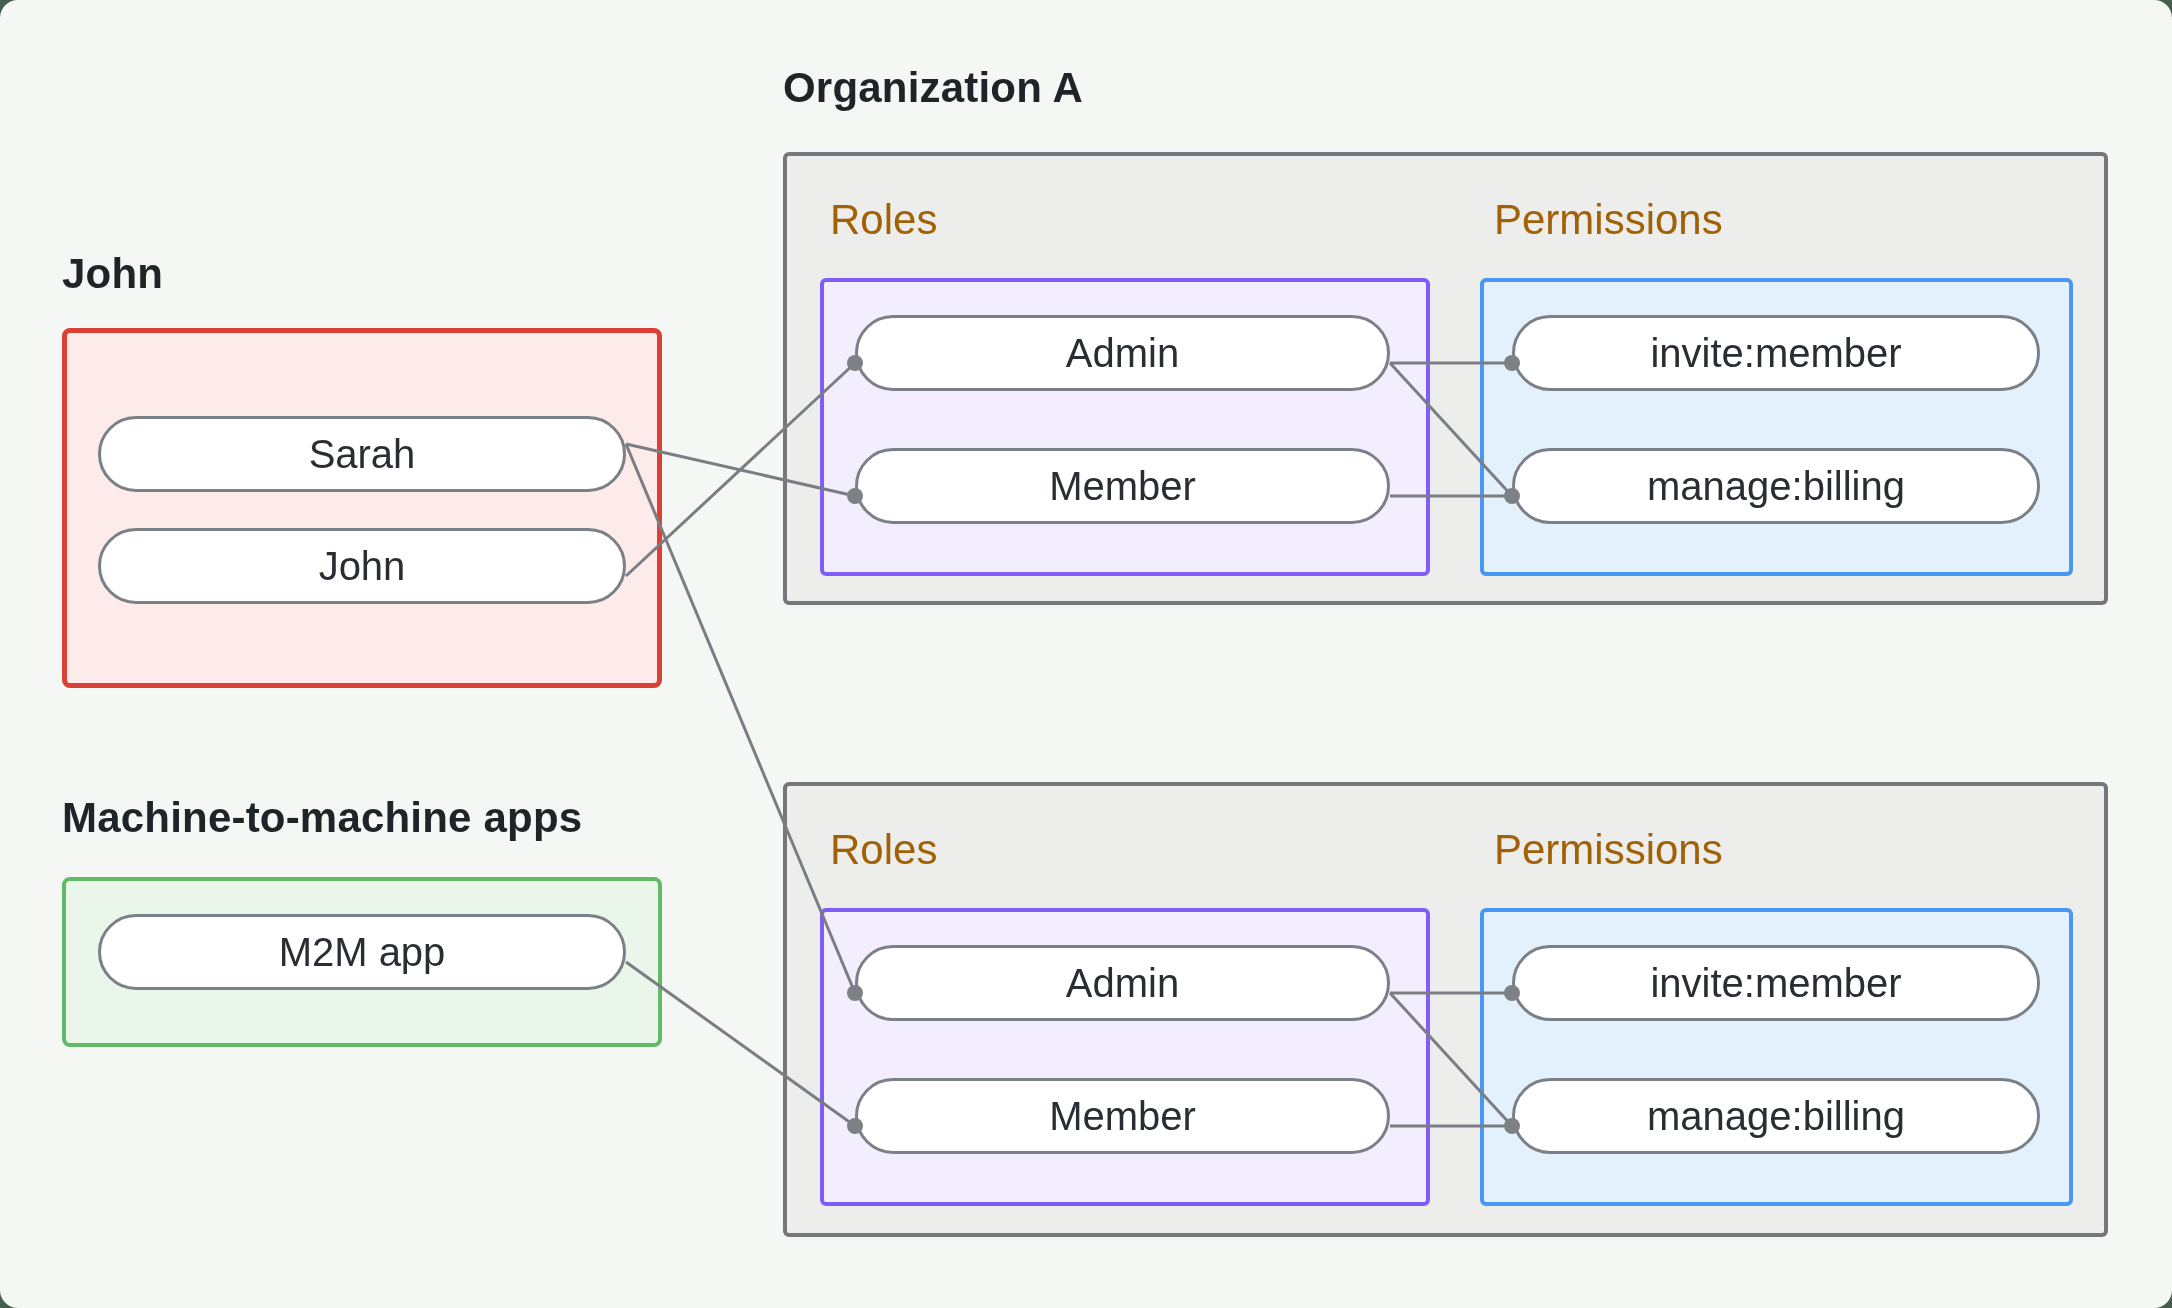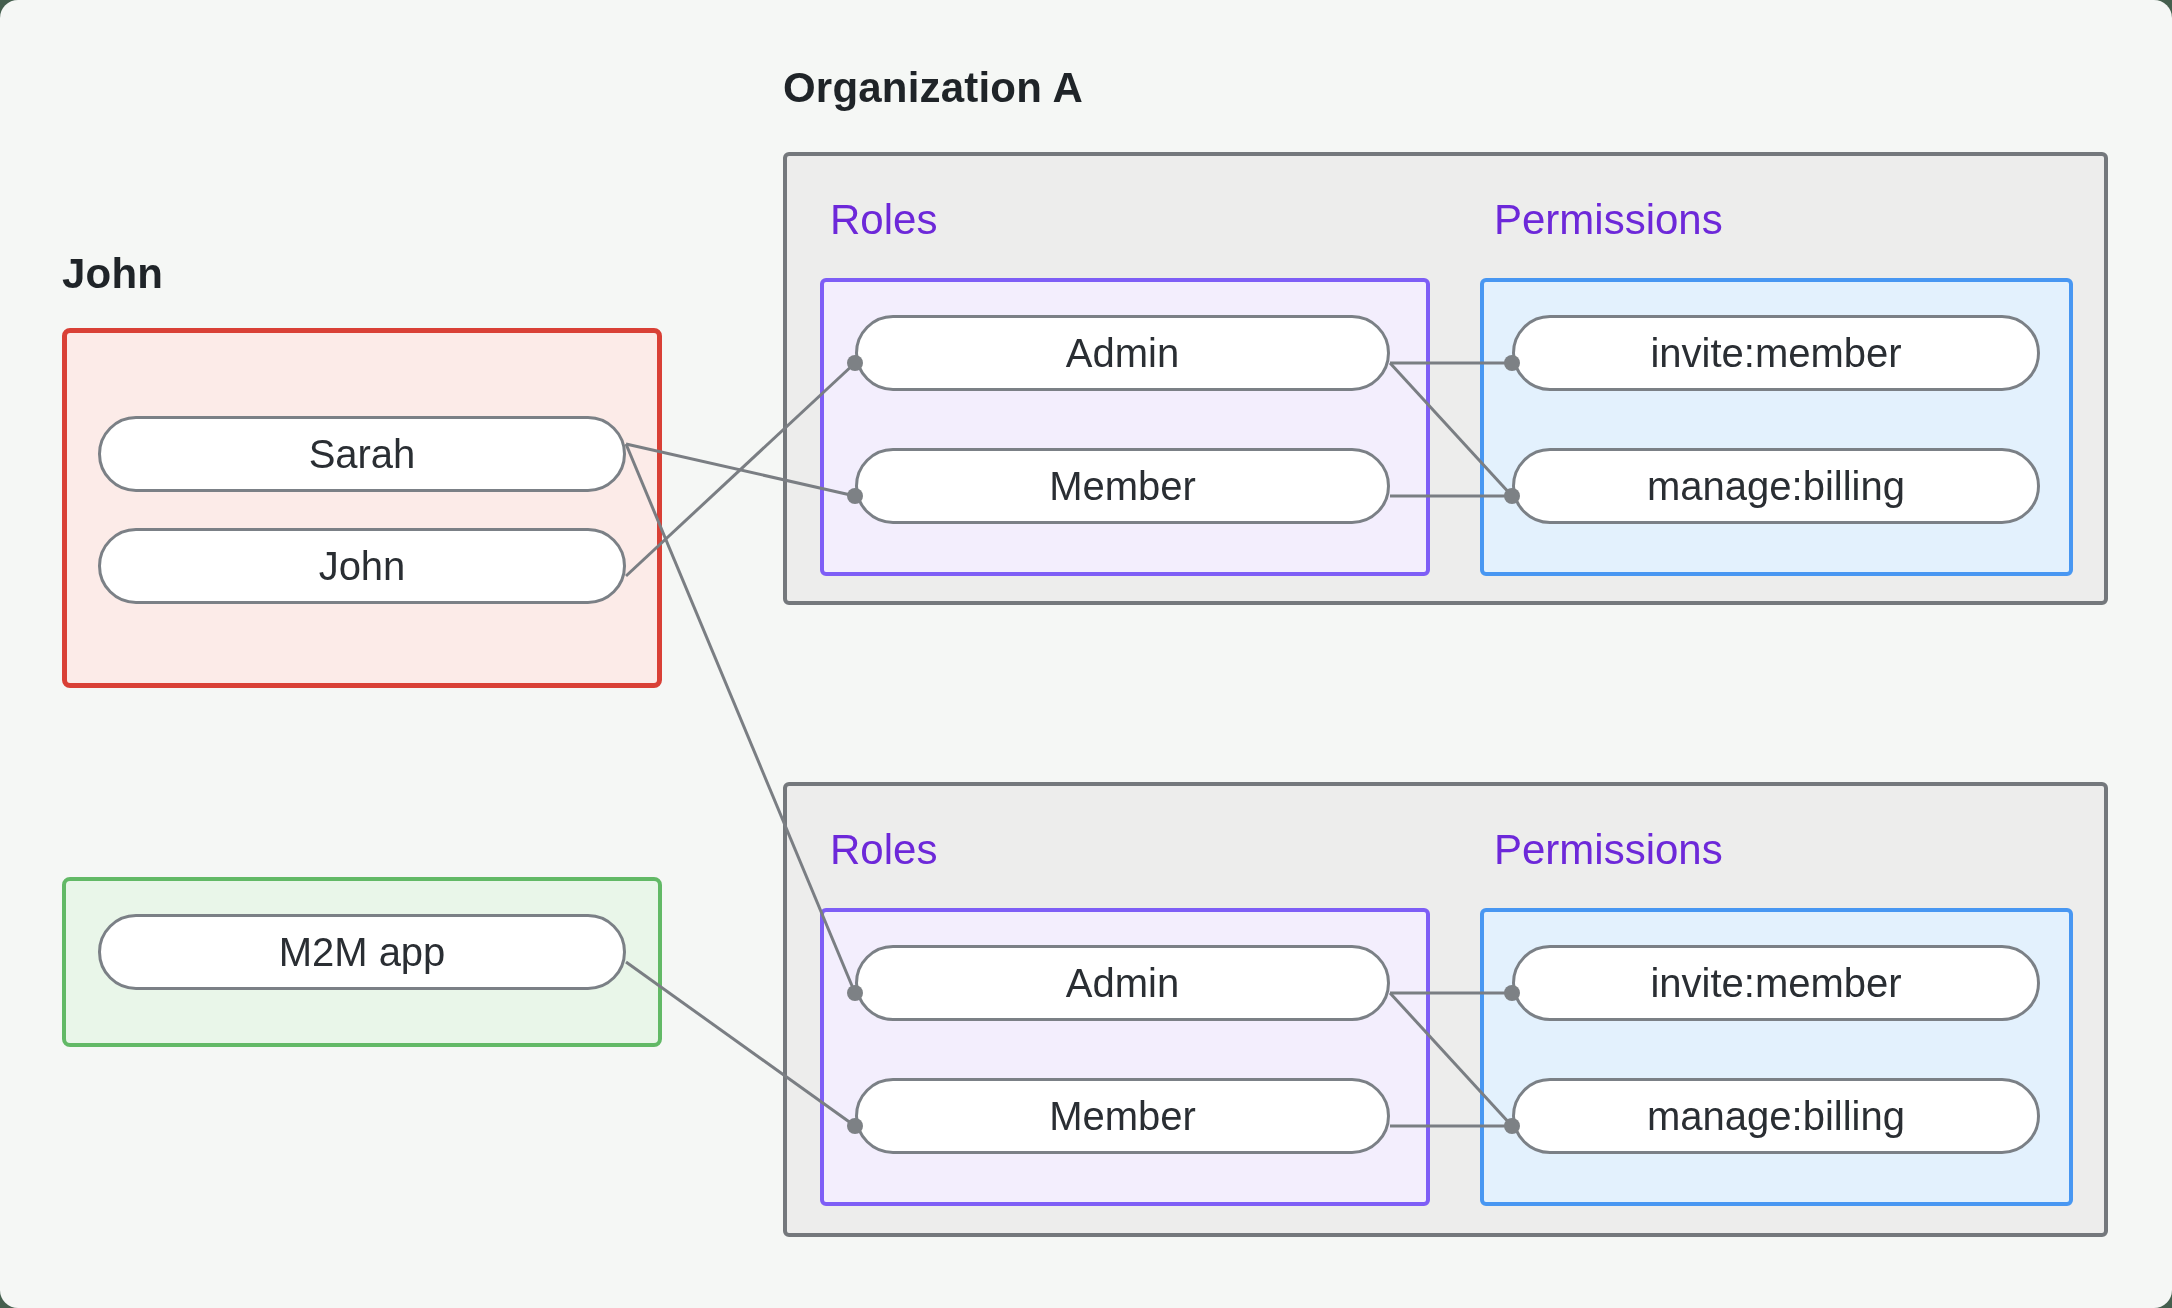--- a/index.html
+++ b/index.html
@@ -17,21 +17,21 @@
     position:absolute;font-size:42px;line-height:44px;color:#1f2428;
     letter-spacing:0.2px;white-space:nowrap;font-weight:bold;
   }
   .group-box{position:absolute;box-sizing:border-box;border-radius:8px;}
   .users-box{border:5px solid #d94036;background:#fcebe8;}
   .m2m-box{border:4px solid #62b966;background:#e9f6e9;}
   .org-box{border:4px solid #74787c;background:#ededec;border-radius:6px;}
   .roles-box{border:4px solid #7e5ef6;background:#f3eefd;border-radius:6px;}
   .perms-box{border:4px solid #4897f2;background:#e3f1fd;border-radius:6px;}
   .inner-label{
-    position:absolute;font-size:42px;line-height:44px;color:#6d28d9;white-space:nowrap;
+    position:absolute;font-size:42px;line-height:44px;color:#a16207;white-space:nowrap;
   }
   .pill{
     position:absolute;box-sizing:border-box;height:76px;border-radius:48px;
     background:#ffffff;border:3px solid #7b8086;
     display:flex;align-items:center;justify-content:center;
     font-size:40px;color:#2a2e33;white-space:nowrap;
   }
   #wires{position:absolute;left:0;top:0;width:2172px;height:1308px;z-index:3;pointer-events:none;}
   .pill,.section-label,.inner-label{z-index:2;}
   .group-box{z-index:1;}
@@ -43,20 +43,21 @@
 
   <div class="section-label" style="left:62px;top:252px;">John</div>
   <div class="group-box users-box" style="left:62px;top:328px;width:600px;height:360px;"></div>
   <div class="pill" style="left:98px;top:416px;width:528px;">
     <span>Sarah</span>
   </div>
   <div class="pill" style="left:98px;top:528px;width:528px;">
     <span>John</span>
   </div>
 
+  <div class="section-label" style="left:62px;top:796px;">Machine-to-machine apps</div>
   <div class="group-box m2m-box" style="left:62px;top:877px;width:600px;height:170px;"></div>
   <div class="pill" style="left:98px;top:914px;width:528px;">
     <span>M2M app</span>
   </div>
 
   <div class="section-label" style="left:783px;top:66px;">Organization A</div>
   <div class="group-box org-box" style="left:783px;top:152px;width:1325px;height:453px;"></div>
   <div class="inner-label" style="left:830px;top:198px;">Roles</div>
   <div class="inner-label" style="left:1494px;top:198px;">Permissions</div>
   <div class="group-box roles-box" style="left:820px;top:278px;width:610px;height:298px;"></div>

